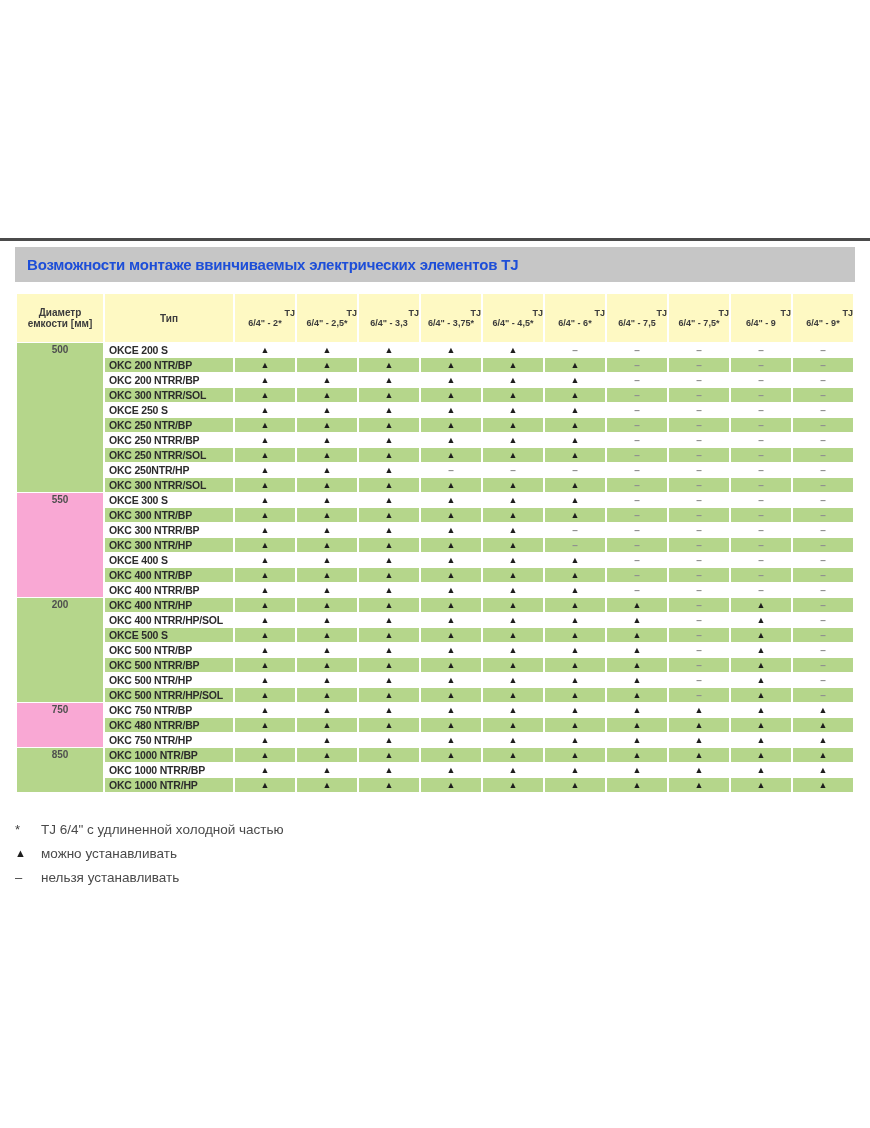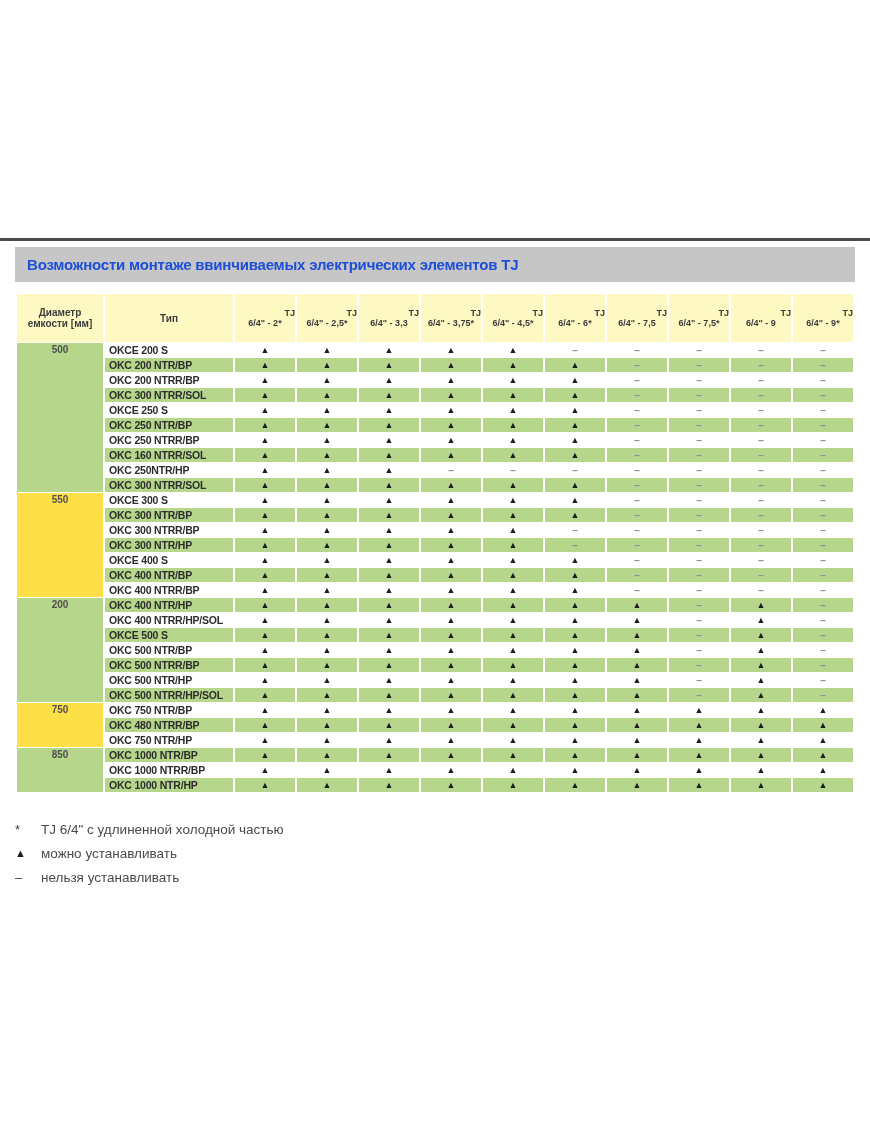--- a/index.html
+++ b/index.html
@@ -35,21 +35,21 @@
   th.left-h{font-size:10px;line-height:11px;}
   th .tj1{font-size:9px;line-height:10px;text-align:right;}
   th .tj2{font-size:9px;line-height:10px;text-align:center;white-space:nowrap;}
   td{height:14px;padding:0;vertical-align:middle;background:#ffffff;}
   tr.stripe td.type, tr.stripe td.mark{background:#b5d68b;}
   td.dia{
     text-align:center;vertical-align:top;font-size:10px;font-weight:bold;
     color:#4f4f4f;padding-top:1px;
   }
   td.dia-g{background:#b5d68b;margin-left:24px;}
-  td.dia-w{background:#fde047;}
+  td.dia-w{background:#f9a8d4;}
   td.type{
     font-size:10.5px;font-weight:bold;color:#2c2c2c;text-align:left;
     padding-left:4px;white-space:nowrap;overflow:hidden;letter-spacing:-0.2px;margin-left:25px;
   }
   td.mark{text-align:center;}
   td.mark.yes{font-size:9px;color:#1d1d1d;}
   td.mark.no{font-size:10px;color:#8f8f8f;font-weight:bold;}
   .footnotes{margin-top:28px;padding-left:0;}
   .fn-line{display:flex;align-items:flex-start;margin-bottom:7px;}
   .fn-sym{
@@ -220,21 +220,21 @@
           <td class="mark yes">▲</td>
           <td class="mark yes">▲</td>
           <td class="mark yes">▲</td>
           <td class="mark yes">▲</td>
           <td class="mark no">–</td>
           <td class="mark no">–</td>
           <td class="mark no">–</td>
           <td class="mark no">–</td>
         </tr>
         <tr class="stripe">
-          <td class="type">OKC 160 NTRR/SOL</td>
+          <td class="type">OKC 250 NTRR/SOL</td>
           <td class="mark yes">▲</td>
           <td class="mark yes">▲</td>
           <td class="mark yes">▲</td>
           <td class="mark yes">▲</td>
           <td class="mark yes">▲</td>
           <td class="mark yes">▲</td>
           <td class="mark no">–</td>
           <td class="mark no">–</td>
           <td class="mark no">–</td>
           <td class="mark no">–</td>

